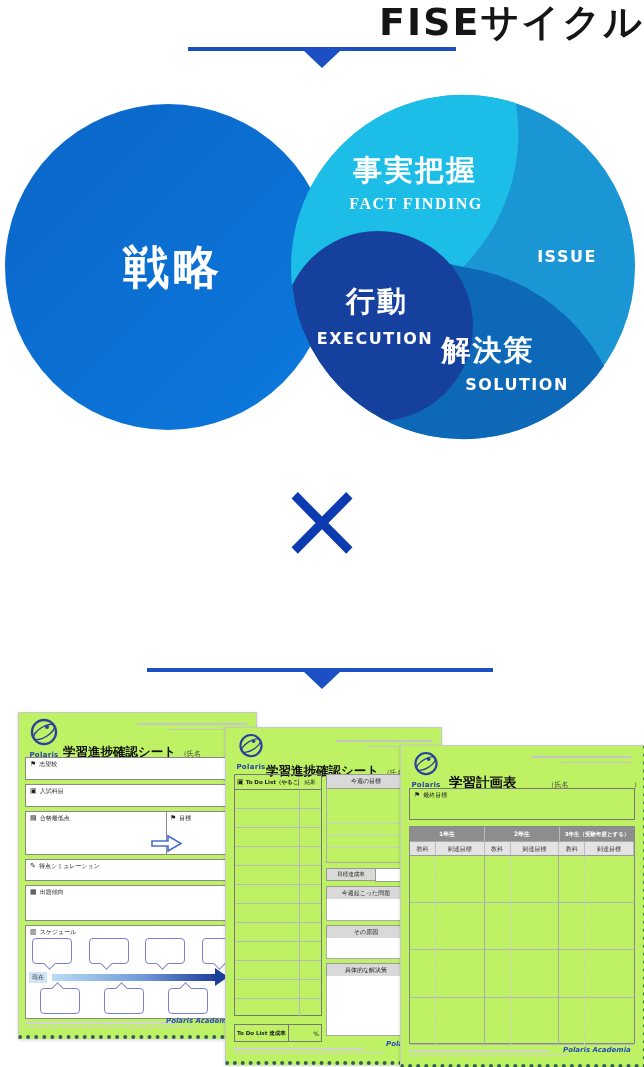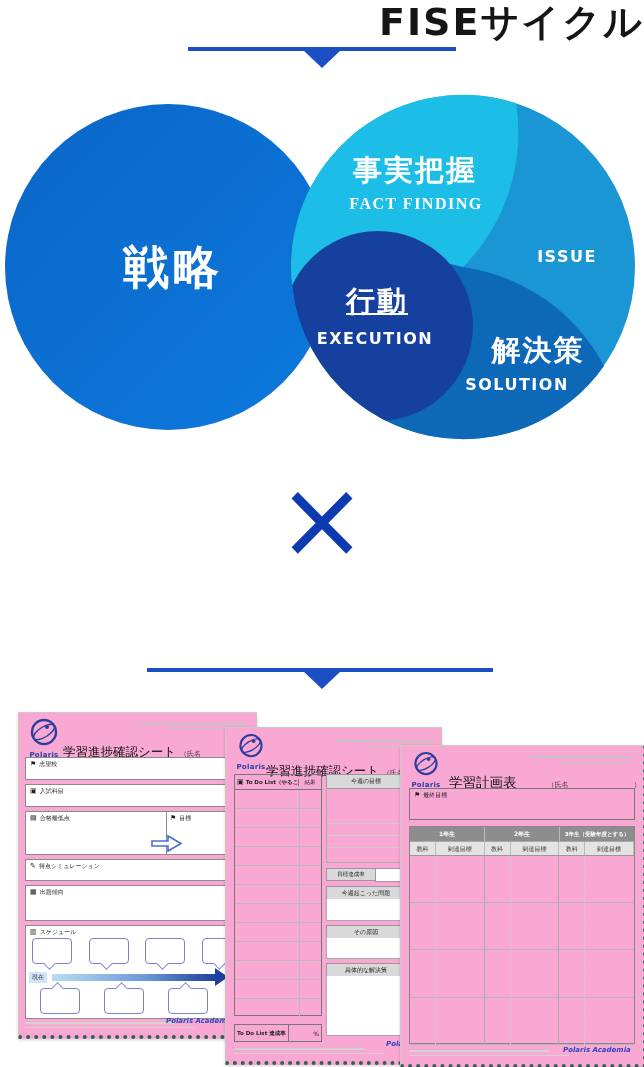--- a/index.html
+++ b/index.html
@@ -18,31 +18,31 @@
   .venn svg{position:absolute;left:0;top:0;}
   .vlabel{position:absolute;transform:translate(-50%,-50%);color:#fff;font-weight:800;white-space:nowrap;text-align:center;}
   .jp-big{font-size:46px;letter-spacing:4px;}
   .jp-mid{font-size:29px;letter-spacing:2px;}
   .en-sub{font-size:16px;letter-spacing:1.5px;font-weight:700;}
 
   .cross{position:absolute;left:252px;top:455px;width:140px;height:130px;
          font-size:108px;font-weight:400;color:#0c3ab0;text-align:center;line-height:130px;}
 
   
-  .sheet{position:absolute;background:#f9a8d4;border:1px solid #c9c9c9;
+  .sheet{position:absolute;background:#bef264;border:1px solid #c9c9c9;
          border-bottom:4px dotted #2e6156;box-shadow:0 1px 3px rgba(0,0,0,.18);}
   #sheet1{left:18px;top:712px;width:237px;height:322px;z-index:1;}
   #sheet2{left:225px;top:727px;width:215px;height:333px;z-index:2;}
   #sheet3{left:400px;top:745px;width:242px;height:318px;z-index:3;border-right:4px dotted #2e6156;}
 
   .logo{position:absolute;left:5px;top:4px;width:40px;text-align:center;}
   .logo .brand{display:block;font-size:7px;font-weight:800;color:#2540a8;margin-top:-2px;letter-spacing:.3px;}
   .nameline{position:absolute;background:#c5c5c5;height:2px;}
   .sh-title{position:absolute;white-space:nowrap;}
-  .sh-title .big{font-size:12.5px;font-weight:400;color:#111;}
+  .sh-title .big{font-size:12.5px;font-weight:700;color:#111;}
   .sh-title .big3{font-size:13.5px;}
   .sh-title .nm{font-size:7px;color:#444;margin-left:4px;}
   .footer-text{position:absolute;font-size:7px;font-weight:700;font-style:italic;color:#2b49c0;white-space:nowrap;}
   .fline{position:absolute;height:2px;background:#d2d2d2;}
 
   
   .bx{position:absolute;left:6px;width:224px;border:1px solid #8a8a8a;background:#fff;box-sizing:border-box;}
   .bx-label{display:flex;align-items:center;gap:3px;padding:2px 0 0 4px;font-size:6px;color:#222;}
   .bx-ic{font-size:7px;color:#222;line-height:1;}
   .b3-divider{position:absolute;top:0;bottom:0;left:140px;width:1px;background:#8a8a8a;}
@@ -112,23 +112,23 @@
       <circle cx="168" cy="179" r="163" fill="url(#lg)"></circle>
       <circle cx="463" cy="179" r="172" fill="#1a96d4"></circle>
       <path d="M463,179 A190,190 0 0 0 295,215 A172,172 0 0 1 516,15 A190,190 0 0 1 463,179 Z" fill="#1cbde6"></path>
       <path d="M463,179 A190,190 0 0 1 604,278 A172,172 0 0 1 295,215 A190,190 0 0 1 463,179 Z" fill="#0d68b8"></path>
       <circle cx="378" cy="238" r="95" fill="#16409e" clip-path="url(#pinclip)"></circle>
     </svg>
     <div class="vlabel jp-mid" style="left:415px;top:83px;">事実把握</div>
     <div class="vlabel jp-big" style="left:173px;top:180px;">戦略</div>
     <div class="vlabel en-sub" style="left:416px;top:116px;font-family:Liberation Serif, serif;">FACT FINDING</div>
     <div class="vlabel en-sub" style="left:567px;top:168px;">ISSUE</div>
-    <div class="vlabel jp-mid" style="left:377px;top:214px;text-decoration:underline;">行動</div>
+    <div class="vlabel jp-mid" style="left:377px;top:214px;">行動</div>
     <div class="vlabel en-sub" style="left:375px;top:250px;">EXECUTION</div>
-    <div class="vlabel jp-mid" style="left:538px;top:263px;">解決策</div>
+    <div class="vlabel jp-mid" style="left:488px;top:263px;">解決策</div>
     <div class="vlabel en-sub" style="left:517px;top:296px;">SOLUTION</div>
   </div>
 
   <div class="cross">×</div>
 
   <div class="h-underline" style="left:147px;top:668px;width:346px;"></div>
   <div class="h-tri" style="left:303px;top:671px;"></div>
 
   <div class="sheet" id="sheet1">
     <div class="logo">

